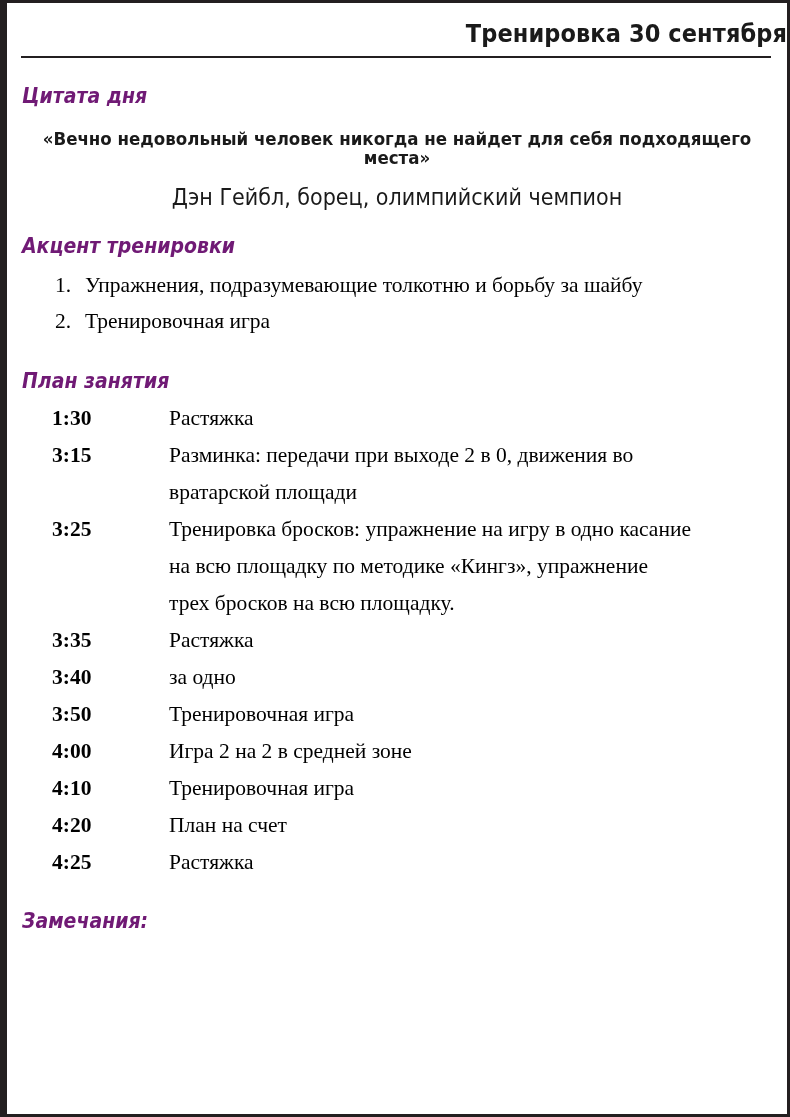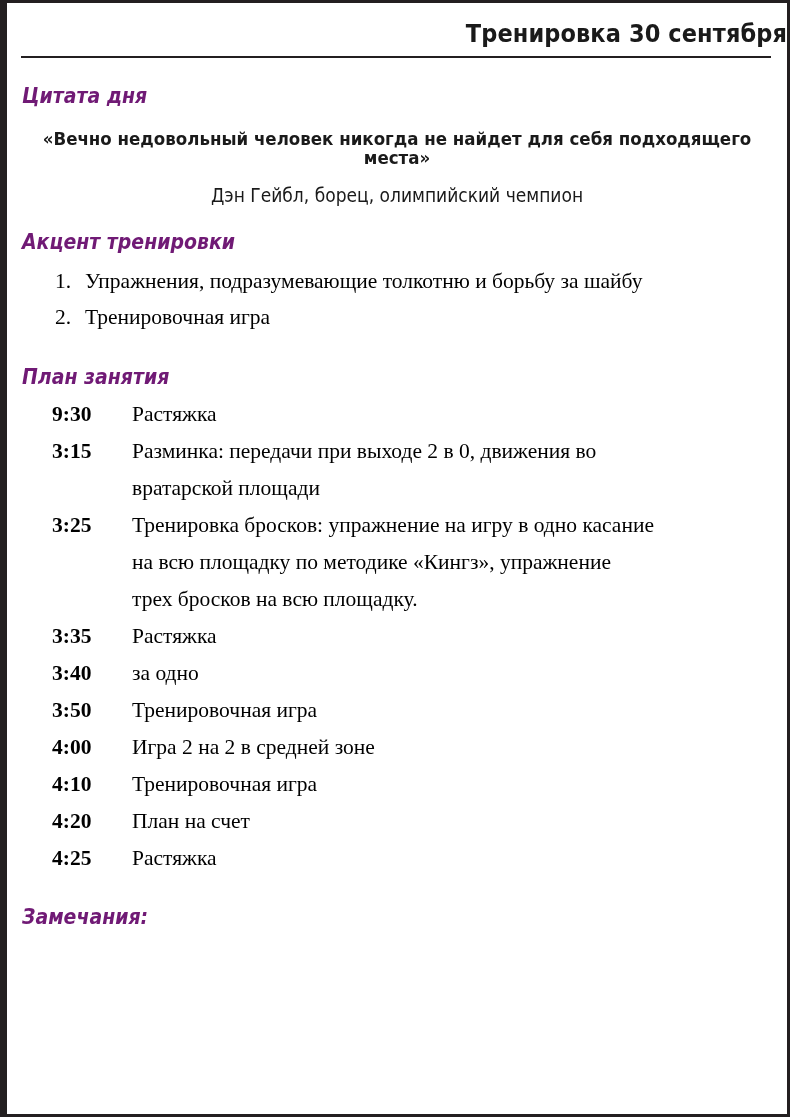--- a/index.html
+++ b/index.html
@@ -79,21 +79,21 @@
     line-height: 1;
     margin-top: 23px;
     padding: 0 30px;
     color: #1a1a1a;
   }
 
   .quote-author {
     text-align: center;
     font-family: "DejaVu Sans Condensed", "Liberation Sans Narrow", "Liberation Sans", sans-serif;
     font-weight: normal;
-    font-size: 19px;
+    font-size: 23px;
     line-height: 1;
     margin-top: 19px;
     color: #1a1a1a;
   }
 
   
   .focus-list {
     margin-top: 10px;
   }
 
@@ -135,20 +135,21 @@
     width: 80px;
     margin-left: 45px;
     font-weight: bold;
     line-height: 37px;
   }
 
   .sched-desc {
     flex: 1 1 auto;
     line-height: 37px;
     padding-right: 24px;
+    margin-left: 37px;
   }
 
   .sched-desc .cont-line { display: block; }
 
   
   .notes-space { height: 180px; }
 </style>
 </head>
 <body>
 
@@ -171,21 +172,21 @@
       <div class="focus-item">
         <span class="focus-num">2.</span>
         <span class="focus-text">Тренировочная игра</span>
       </div>
     </div>
 
     <div class="section-heading" id="heading-plan">План занятия</div>
     <div class="schedule">
 
       <div class="sched-row">
-        <span class="sched-time">9:30</span>
+        <span class="sched-time">1:30</span>
         <span class="sched-desc">Растяжка</span>
       </div>
 
       <div class="sched-row">
         <span class="sched-time">3:15</span>
         <span class="sched-desc">
             <span class="cont-line">Разминка: передачи при выходе 2 в 0, движения во</span>
             <span class="cont-line">вратарской площади</span>
           </span>
       </div>

